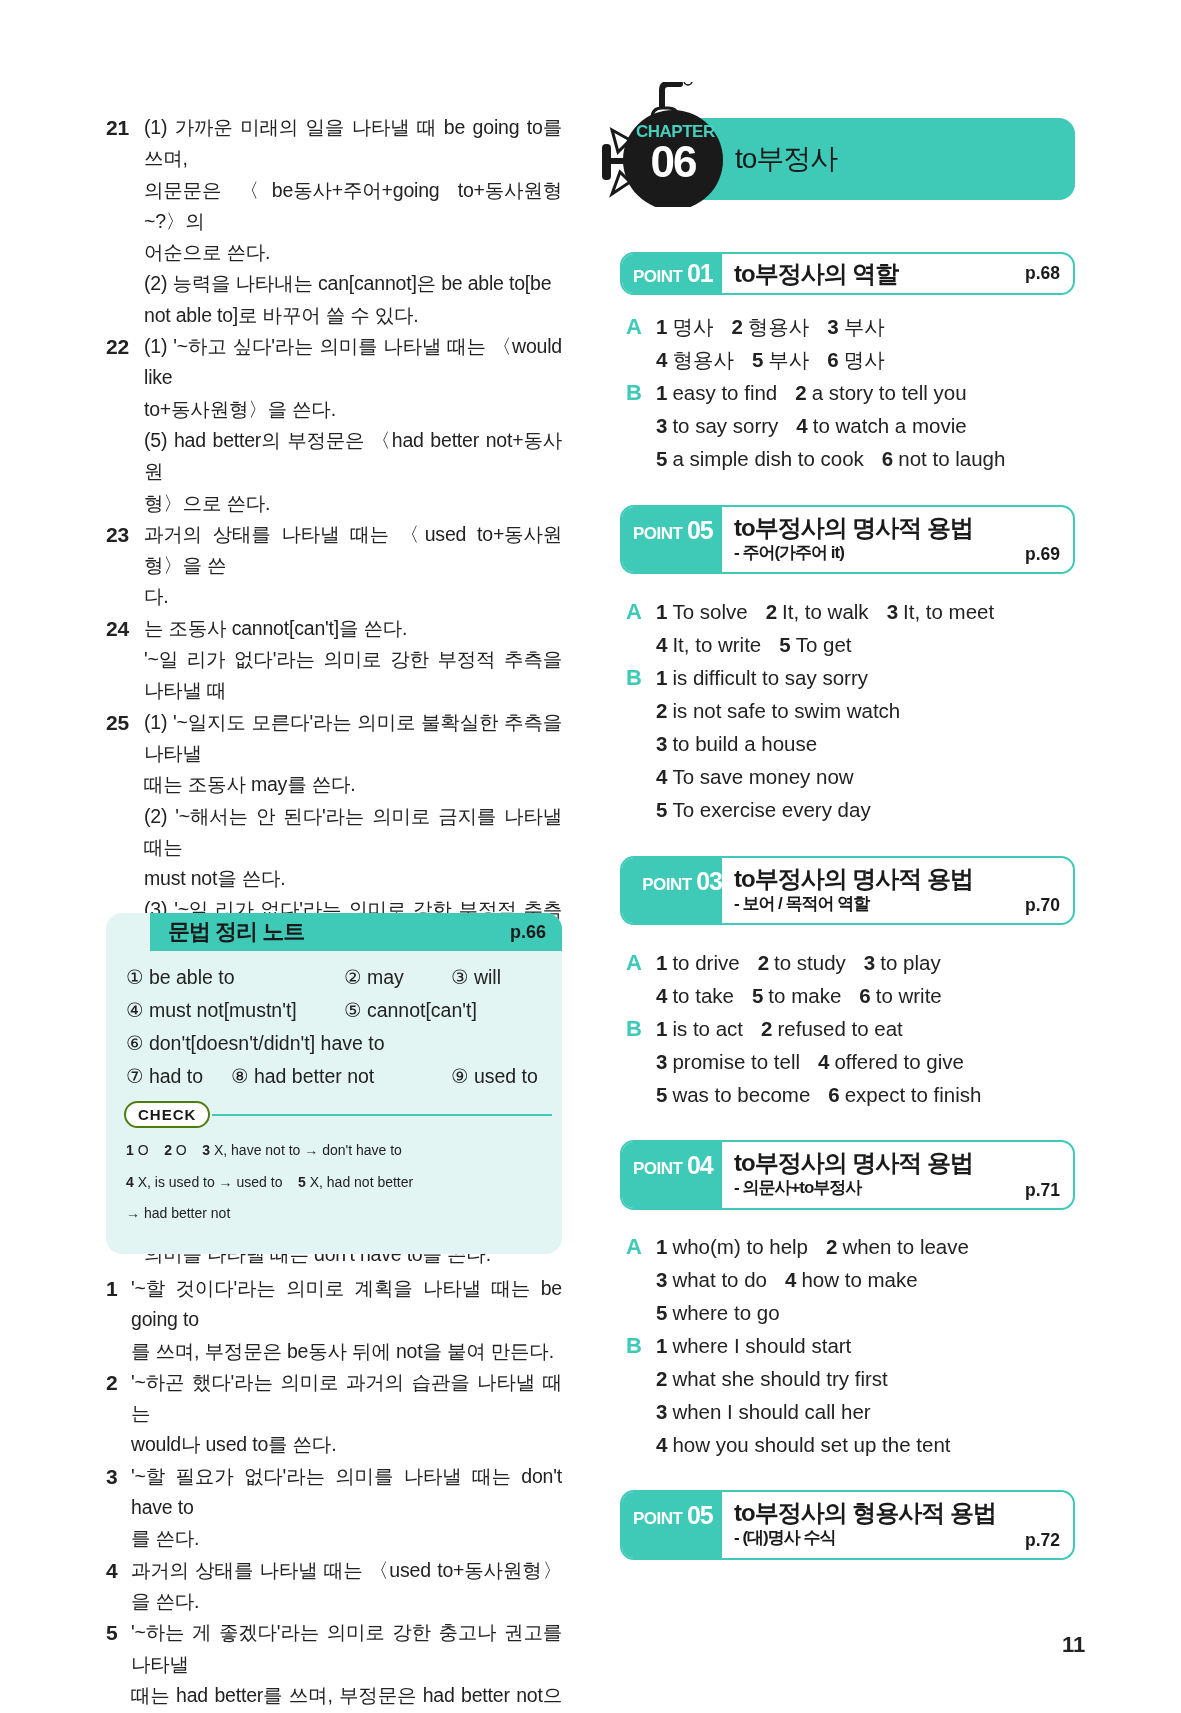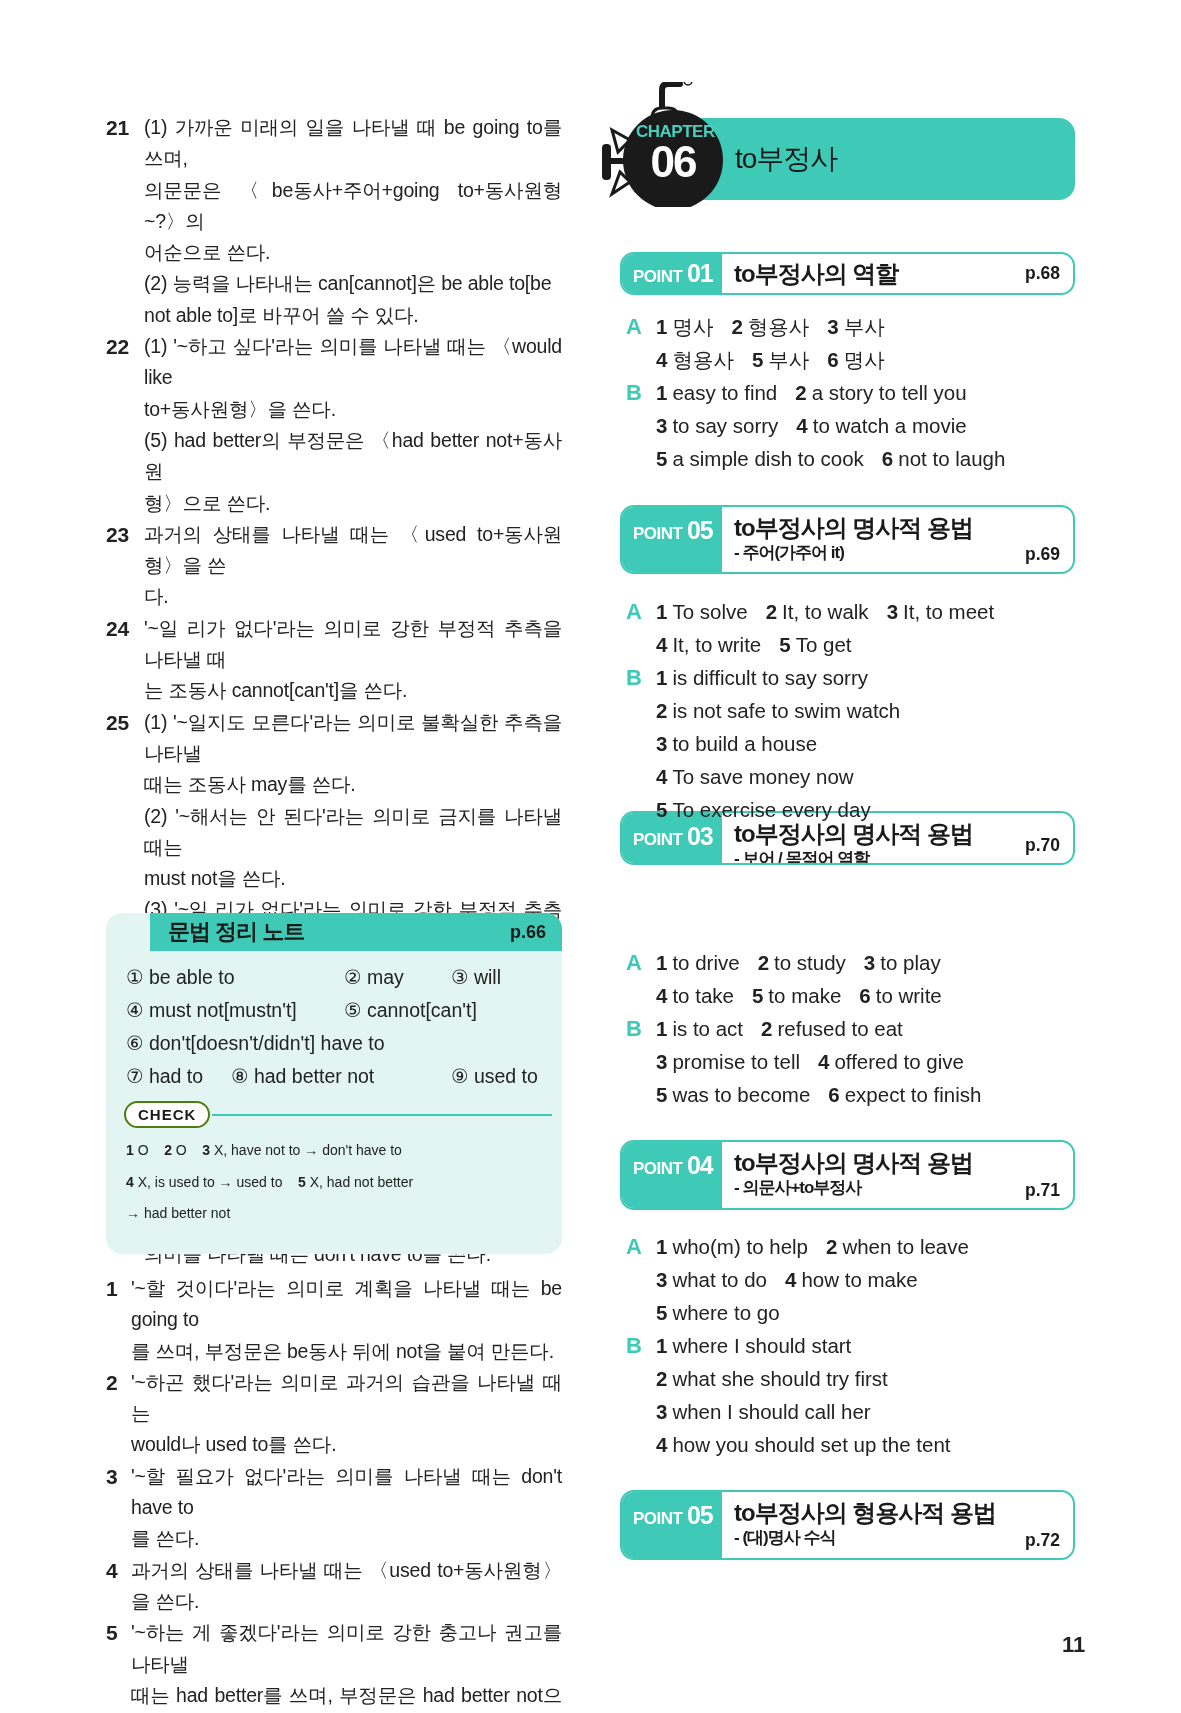--- a/index.html
+++ b/index.html
@@ -71,22 +71,22 @@
       <span class="ans-line">(5) had better의 부정문은 〈had better not+동사원</span>
       <span class="ans-line">형〉으로 쓴다.</span>
     </div>
     <div class="ans-item">
       <span class="ans-num">23</span>
       <span class="ans-line">과거의 상태를 나타낼 때는 〈used to+동사원형〉을 쓴</span>
       <span class="ans-line">다.</span>
     </div>
     <div class="ans-item">
       <span class="ans-num">24</span>
+      <span class="ans-line">는 조동사 cannot[can't]을 쓴다.</span>
       <span class="ans-line">'~일 리가 없다'라는 의미로 강한 부정적 추측을 나타낼 때</span>
-      <span class="ans-line">는 조동사 cannot[can't]을 쓴다.</span>
     </div>
     <div class="ans-item">
       <span class="ans-num">25</span>
       <span class="ans-line">(1) '~일지도 모른다'라는 의미로 불확실한 추측을 나타낼</span>
       <span class="ans-line">때는 조동사 may를 쓴다.</span>
       <span class="ans-line">(2) '~해서는 안 된다'라는 의미로 금지를 나타낼 때는</span>
       <span class="ans-line">must not을 쓴다.</span>
       <span class="ans-line">(3) '~일 리가 없다'라는 의미로 강한 부정적 추측을 나타</span>
       <span class="ans-line">낼 때는 조동사 cannot을 쓴다.</span>
     </div>
@@ -198,21 +198,21 @@
   <span class="point-page" style="bottom:9px">p.68</span>
 </div>
 
 <div class="point-box" style="top:505px;height:69px;">
   <div class="point-tag"><span class="point-word">POINT</span> <span class="point-no">05</span></div>
   <span class="point-title">to부정사의 명사적 용법</span>
   <span class="point-sub">- 주어(가주어 it)</span>
   <span class="point-page">p.69</span>
 </div>
 
-<div class="point-box" style="top:811px;height:54px;">
+<div class="point-box" style="top:856px;height:69px;text-align:right;">
   <div class="point-tag"><span class="point-word">POINT</span> <span class="point-no">03</span></div>
   <span class="point-title">to부정사의 명사적 용법</span>
   <span class="point-sub">- 보어 / 목적어 역할</span>
   <span class="point-page">p.70</span>
 </div>
 
 <div class="point-box" style="top:1140px;height:70px;">
   <div class="point-tag"><span class="point-word">POINT</span> <span class="point-no">04</span></div>
   <span class="point-title">to부정사의 명사적 용법</span>
   <span class="point-sub">- 의문사+to부정사</span>

